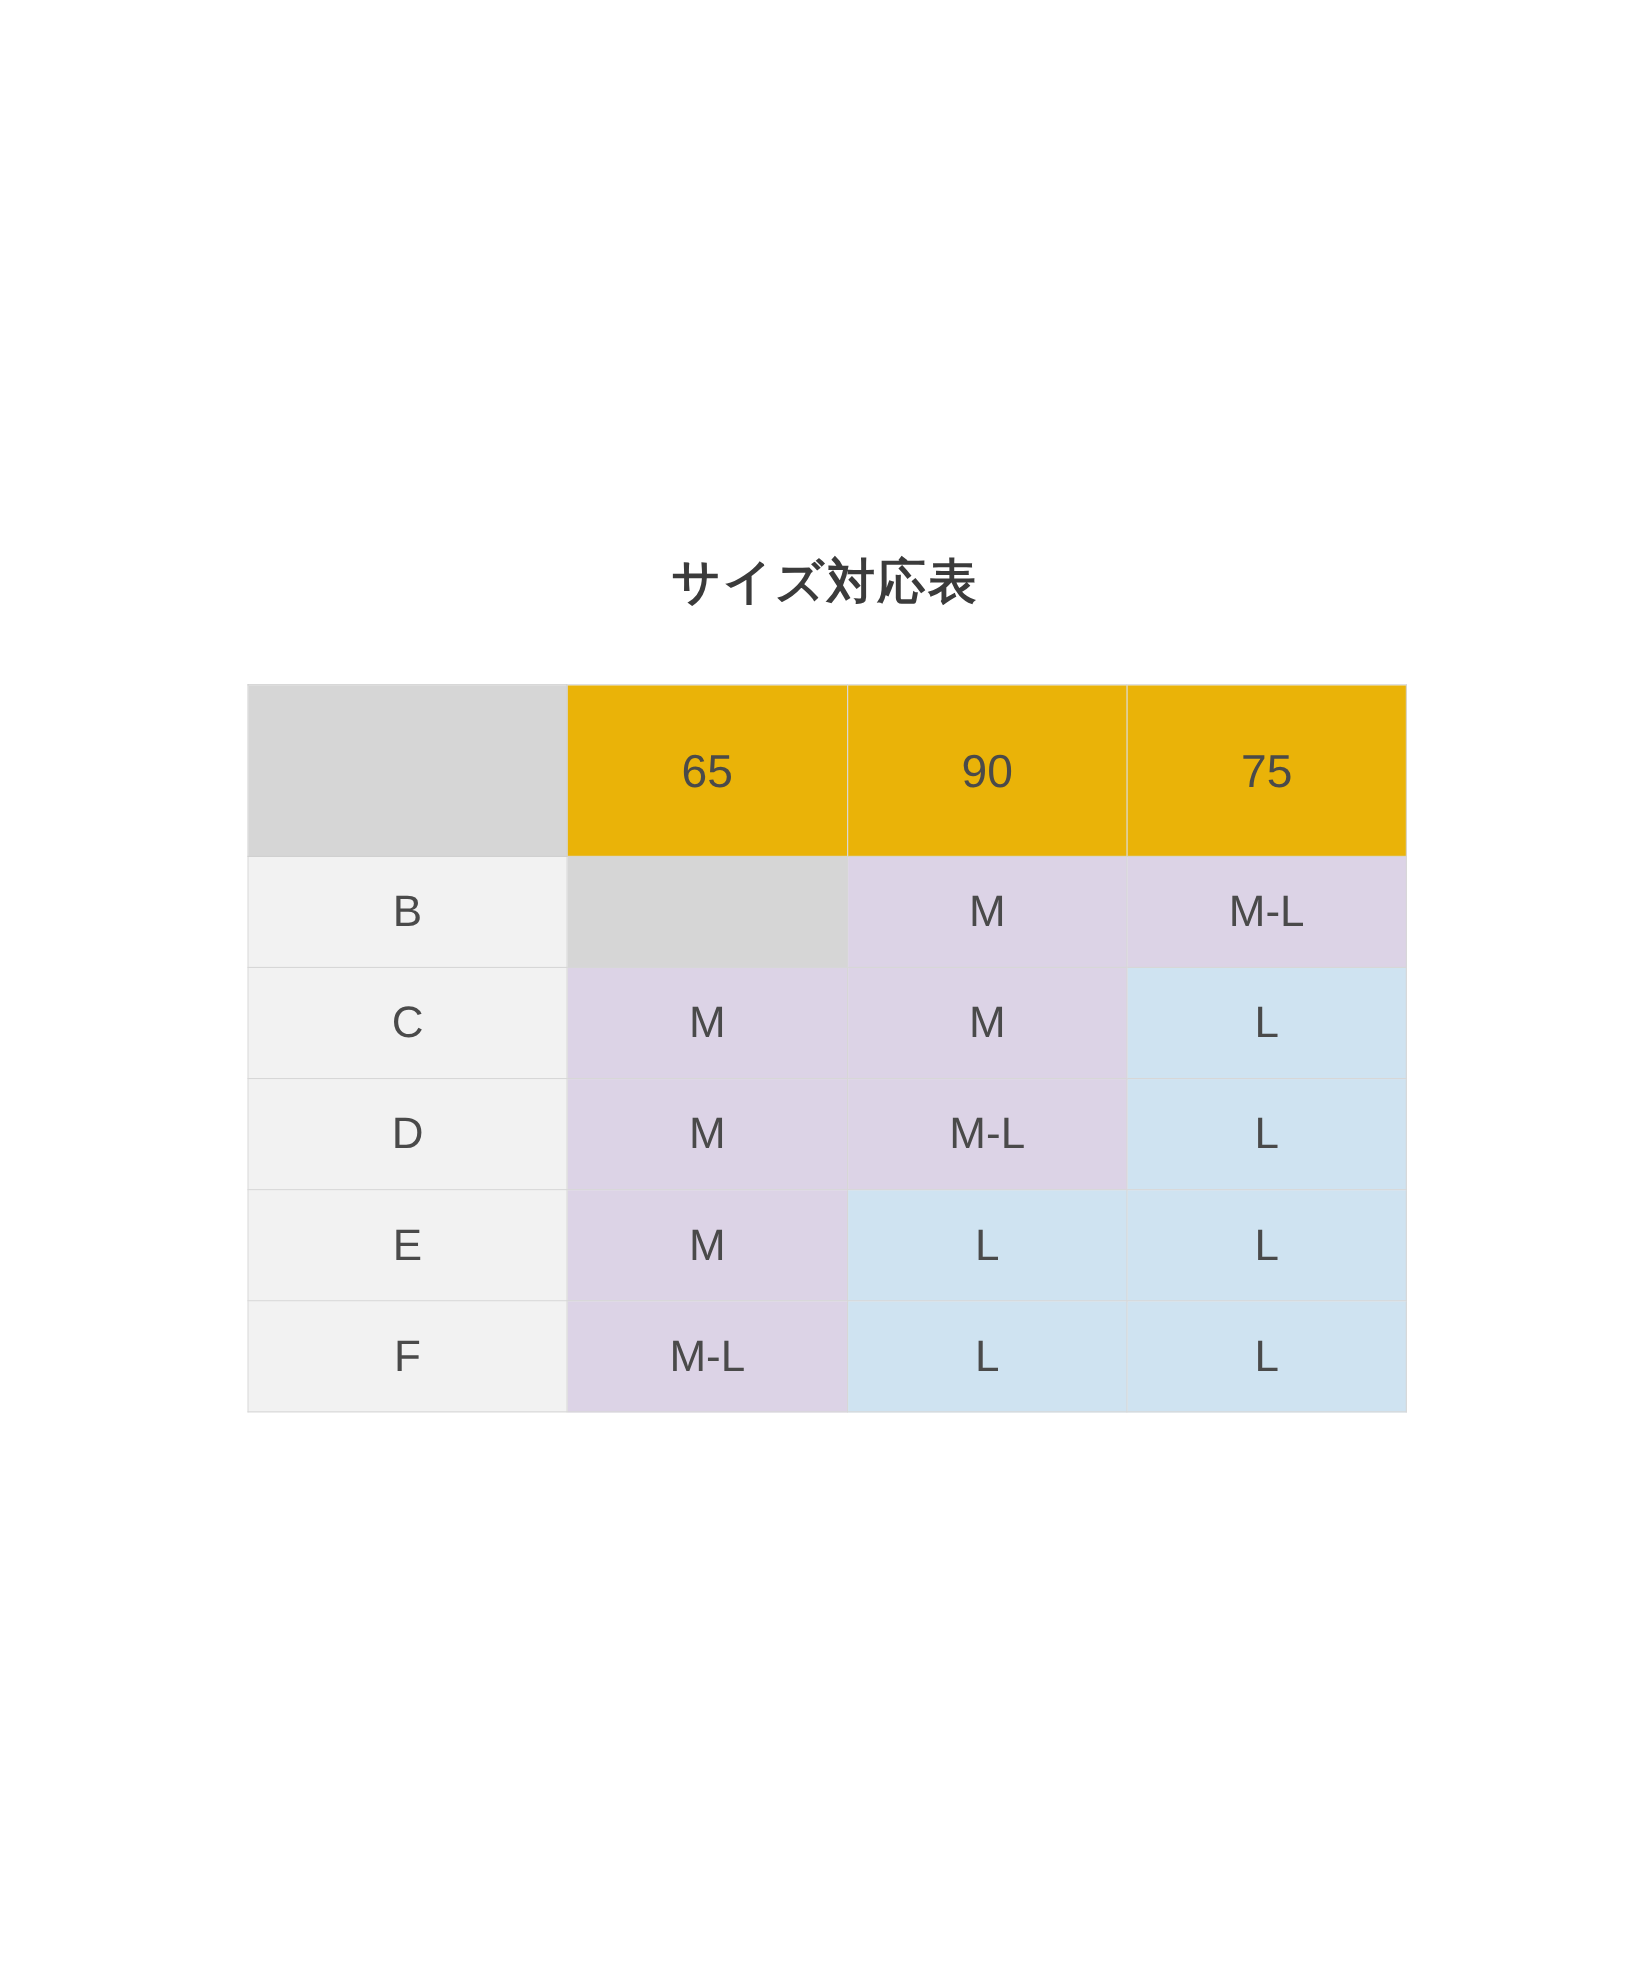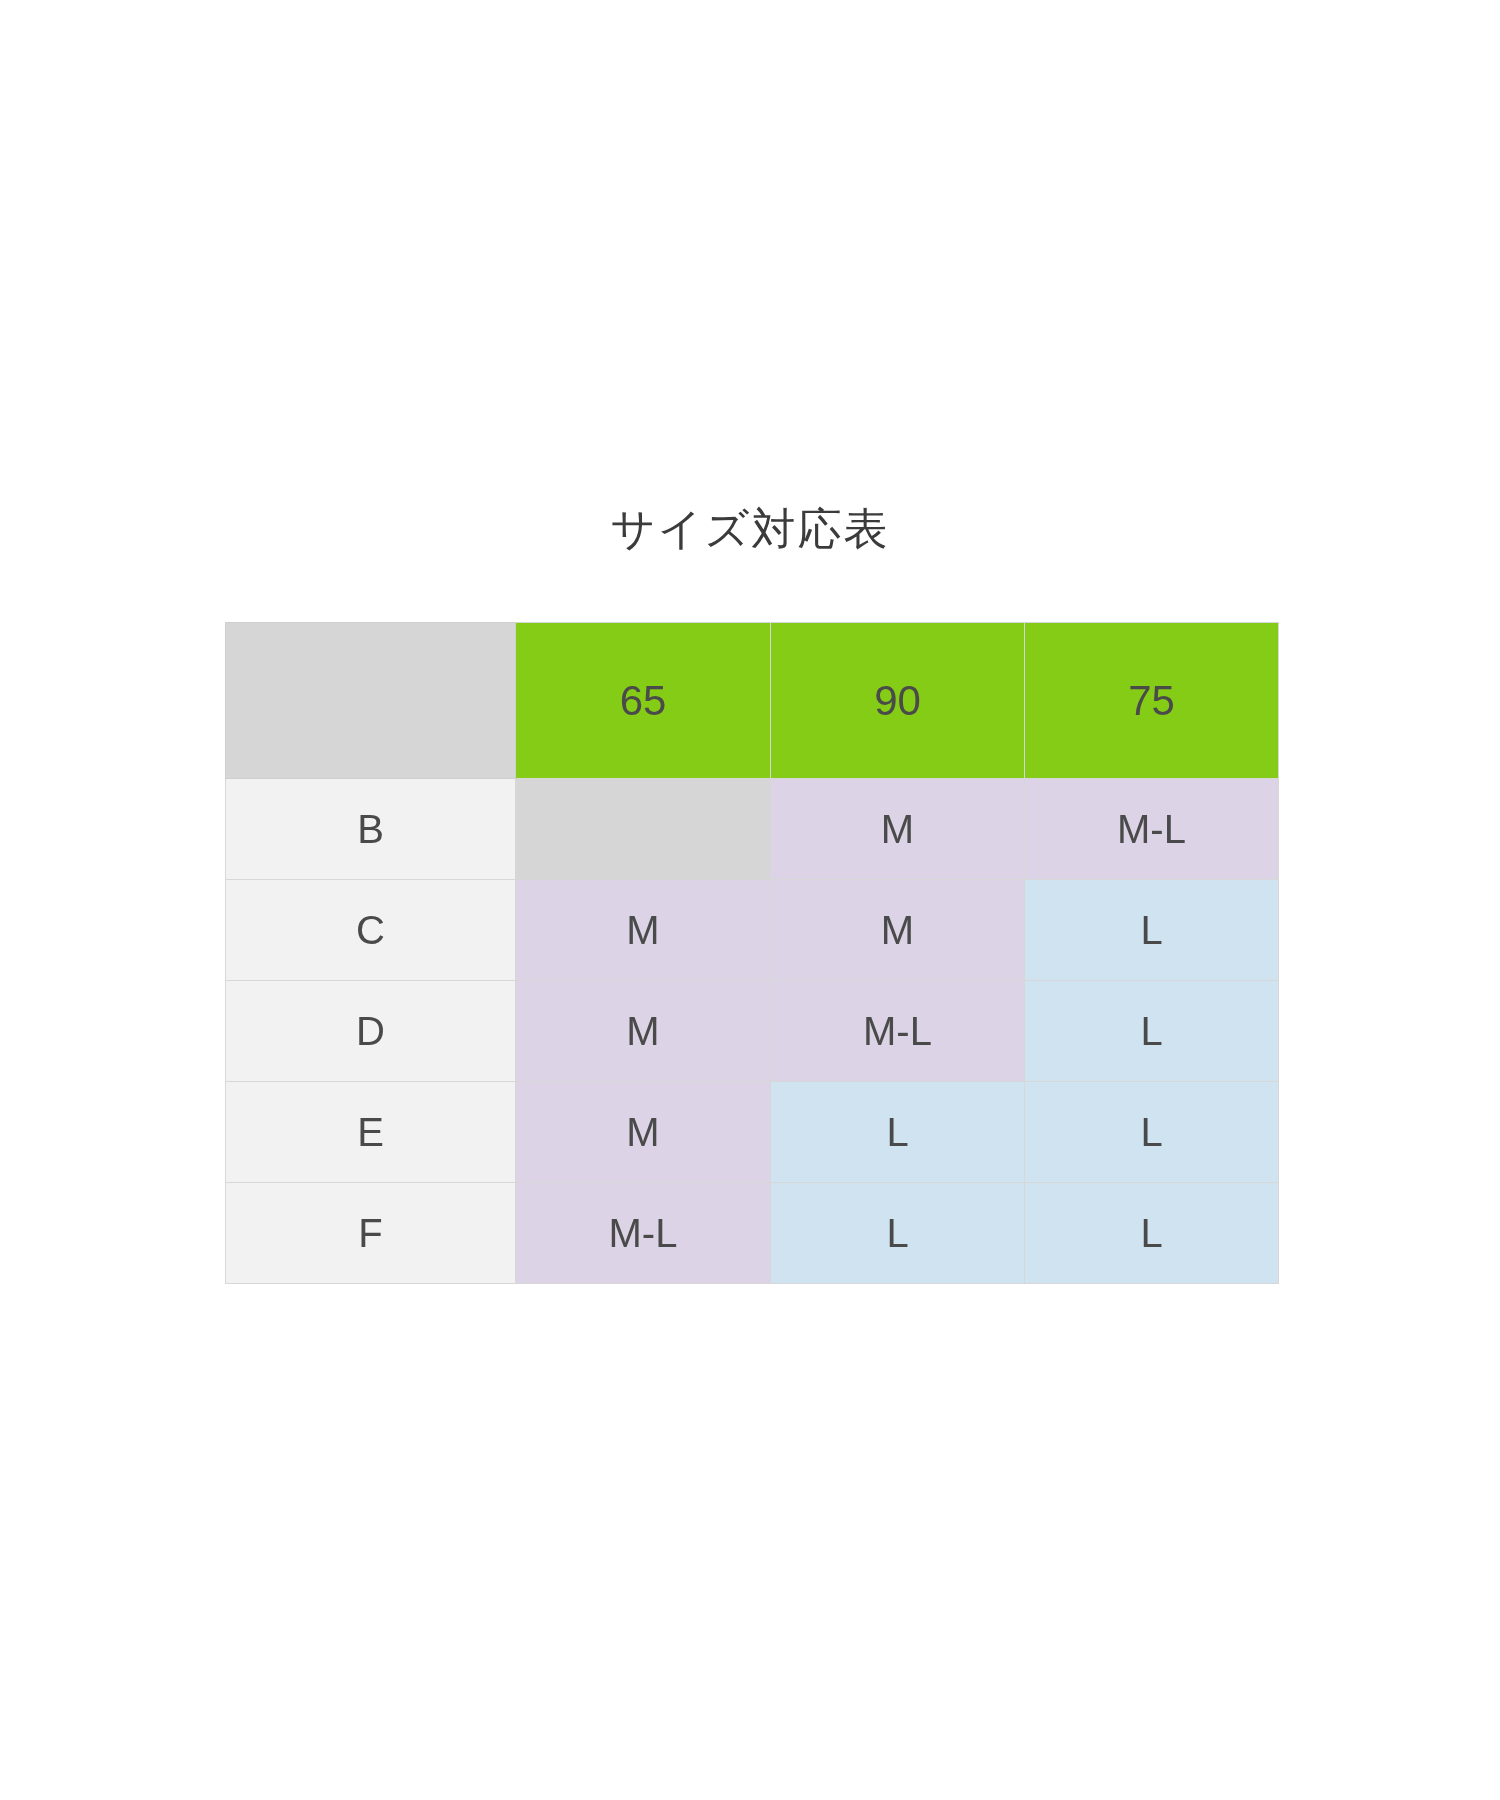--- a/index.html
+++ b/index.html
@@ -23,21 +23,21 @@
   }
   .title {
     position: absolute;
     left: 0;
     top: 500px;
     width: 1500px;
     text-align: center;
     font-size: 44px;
     color: #3b3b3b;
     letter-spacing: 2px;
-    font-weight: 400;
+    font-weight: 700;
   }
   .table-wrap {
     position: absolute;
     left: 225px;
     top: 622px;
     width: 1053px;
   }
   table.size-table {
     border-collapse: collapse;
     width: 1053px;
@@ -55,21 +55,21 @@
   }
   
   col.c0 { width: 290px; }
   col.c1 { width: 255px; }
   col.c2 { width: 254px; }
   col.c3 { width: 254px; }
 
   
   tr.header-row td { height: 155px; font-size: 42px; }
   tr.header-row td.corner { background: #d6d6d6; border-color: #cfcfcf; }
-  tr.header-row td.size-col { background: #84cc16; }
+  tr.header-row td.size-col { background: #eab308; }
 
   td.row-label { background: #f2f2f2; }
   td.blank { background: #d6d6d6; }
   td.purple { background: #dcd3e6; }
   td.blue { background: #cfe3f1; }
 </style>
 </head>
 <body>
 
 <div class="page">

